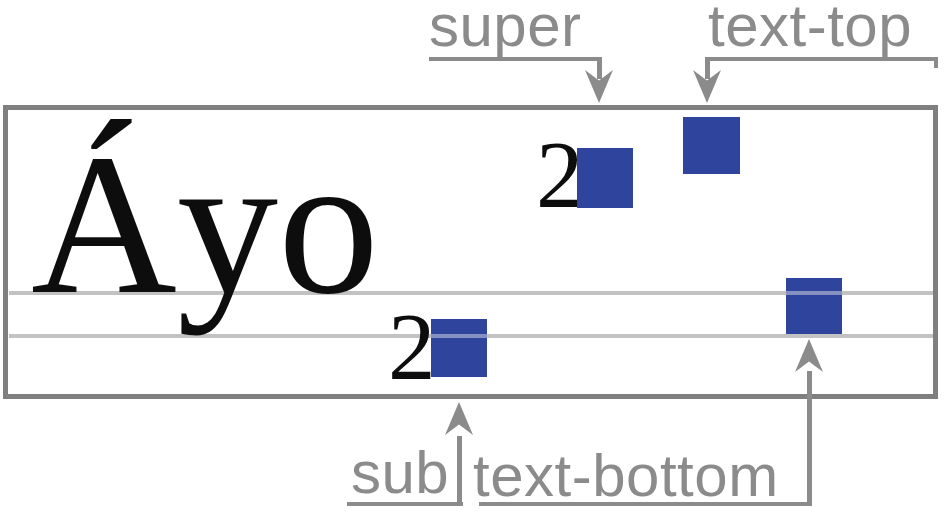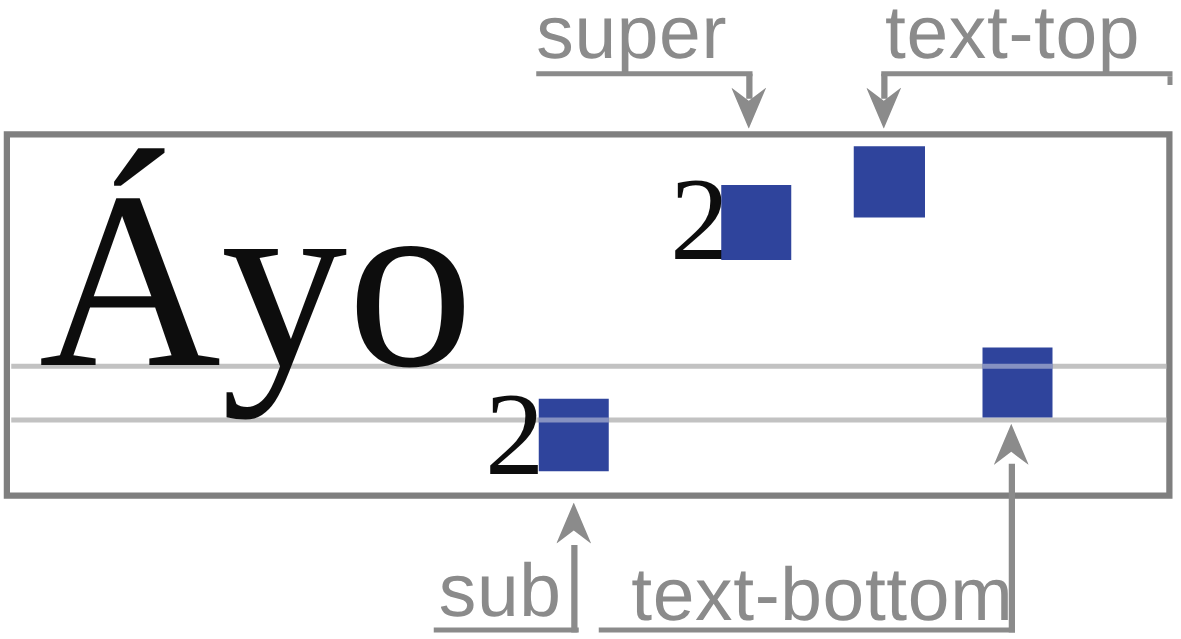--- a/index.html
+++ b/index.html
@@ -41,21 +41,21 @@
   .sub-square .stripe{top:15px;}
   .textbottom-square .stripe{top:13px;}
   
   .label{
     position:absolute;font-size:60px;line-height:1;letter-spacing:.5px;
     color:var(--label-gray,#8b8b8b);white-space:nowrap;
   }
   .label-super{left:429px;top:-4px;}
   .label-texttop{left:708px;top:-4px;}
   .label-sub{left:351px;top:443px;}
-  .label-textbottom{left:505px;top:446px;}
+  .label-textbottom{left:473px;top:446px;}
   
   .rule{position:absolute;height:4px;background:var(--label-gray,#8b8b8b);}
   .u-super{left:429px;top:57px;width:173px;}
   .u-texttop{left:705px;top:57px;width:233px;}
   .u-tick{position:absolute;left:934px;top:61px;width:4px;height:7px;background:var(--label-gray,#8b8b8b);}
   .u-sub{left:347px;top:502px;width:116px;}
   .u-textbottom{left:479px;top:502px;width:333px;}
   .stem{position:absolute;width:5px;background:var(--label-gray,#8b8b8b);}
   .s-super{left:597px;top:59px;height:20px;}
   .s-texttop{left:705px;top:59px;height:20px;}

